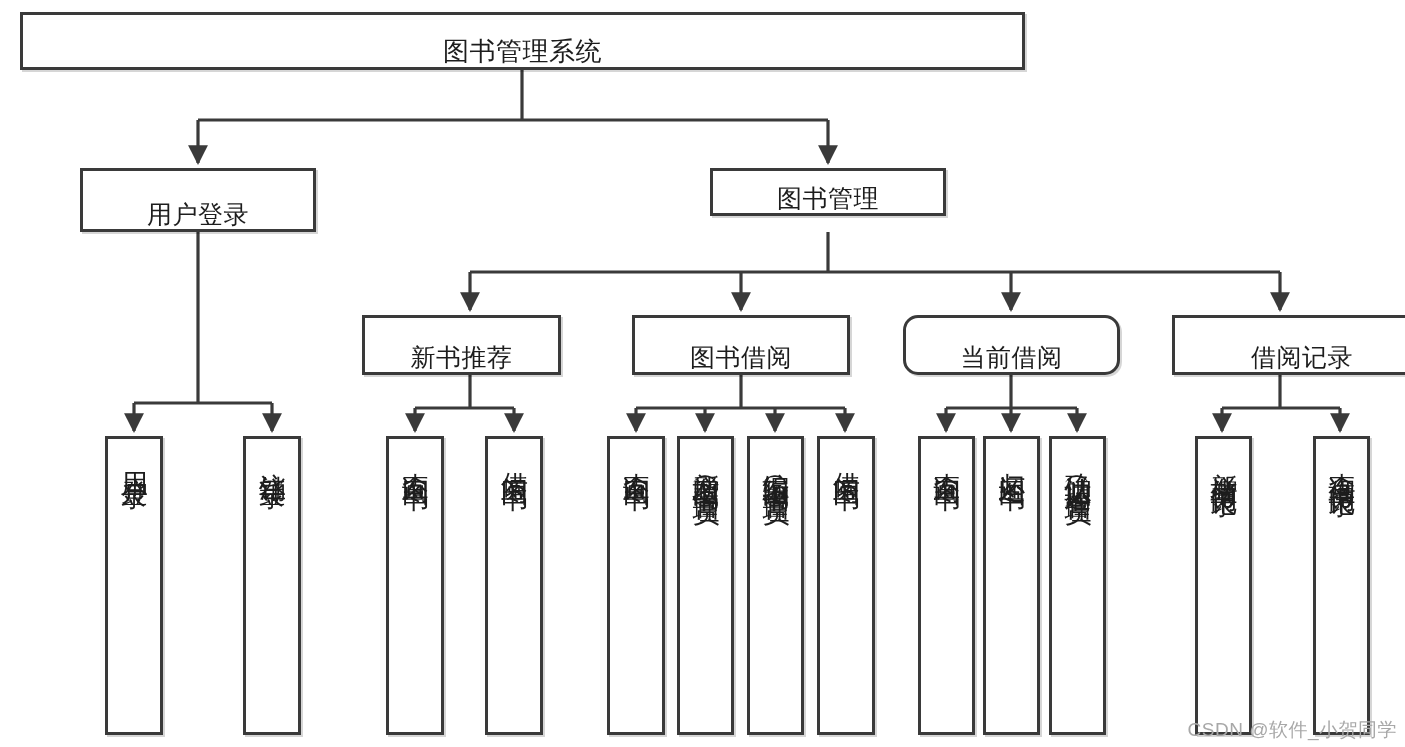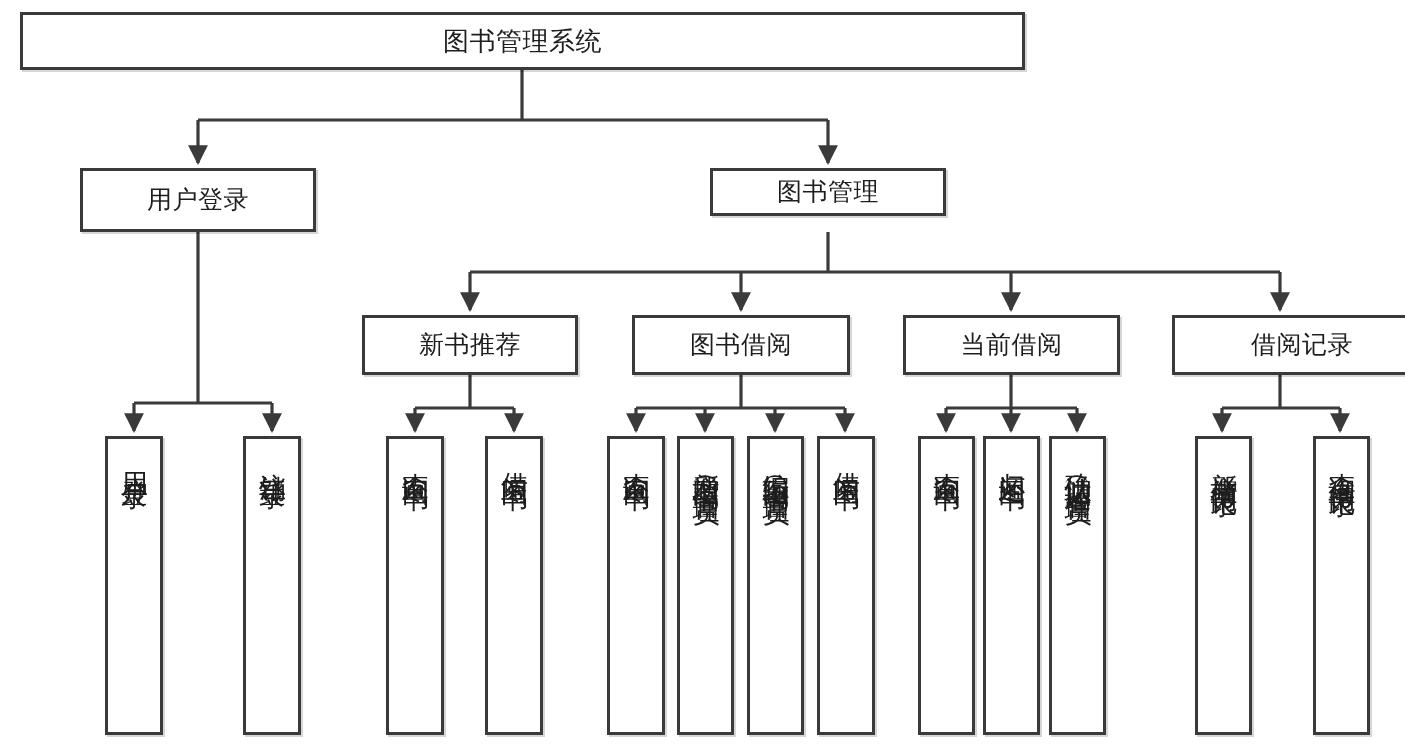--- a/index.html
+++ b/index.html
@@ -24,21 +24,21 @@
     width: 1405px;
     height: 747px;
     pointer-events: none;
   }
   .node {
     position: absolute;
     box-sizing: border-box;
     border: 3px solid #3a3a3a;
     background: #ffffff;
     display: flex;
-    align-items: center;
+    align-items: flex-end;
     justify-content: center;
     color: #1d1d1d;
     box-shadow: 2px 2px 0 rgba(0,0,0,0.16);
   }
   .node-label {
     display: block;
     text-align: center;
     line-height: 1.18;
     letter-spacing: 0.5px;
   }
@@ -134,27 +134,27 @@
     <span class="node-label">图书管理系统</span>
   </div>
 
   <div class="node h-node" style="left:80px; top:168px; width:236px; height:64px;">
     <span class="node-label">用户登录</span>
   </div>
   <div class="node h-node" style="left:710px; top:168px; width:236px; height:48px;">
     <span class="node-label">图书管理</span>
   </div>
 
-  <div class="node h-node" style="left:362px; top:315px; width:216px; height:60px;">
+  <div class="node h-node" style="left:362px; top:315px; width:199px; height:60px;">
     <span class="node-label">新书推荐</span>
   </div>
   <div class="node h-node" style="left:632px; top:315px; width:218px; height:60px;">
     <span class="node-label">图书借阅</span>
   </div>
-  <div class="node h-node" style="left:903px; top:315px; width:217px; height:60px;">
+  <div class="node h-node" style="left:903px; top:315px; width:217px; height:60px;border-radius:15px;">
     <span class="node-label">当前借阅</span>
   </div>
   <div class="node h-node" style="left:1172px; top:315px; width:260px; height:60px;">
     <span class="node-label">借阅记录</span>
   </div>
 
   <div class="node v-node" style="left:105px; top:436px; width:58px; height:299px;">
     <span class="node-label">用户登录</span>
   </div>
   <div class="node v-node" style="left:243px; top:436px; width:58px; height:299px;">
@@ -191,13 +191,14 @@
     <span class="node-label">确认归还（管理员）</span>
   </div>
 
   <div class="node v-node" style="left:1195px; top:436px; width:57px; height:299px;">
     <span class="node-label">新增借阅记录</span>
   </div>
   <div class="node v-node" style="left:1313px; top:436px; width:57px; height:299px;">
     <span class="node-label">查询借阅记录</span>
   </div>
 
+  <div class="watermark">CSDN @软件_小贺同学</div>
 </div>
 
 </body></html>

